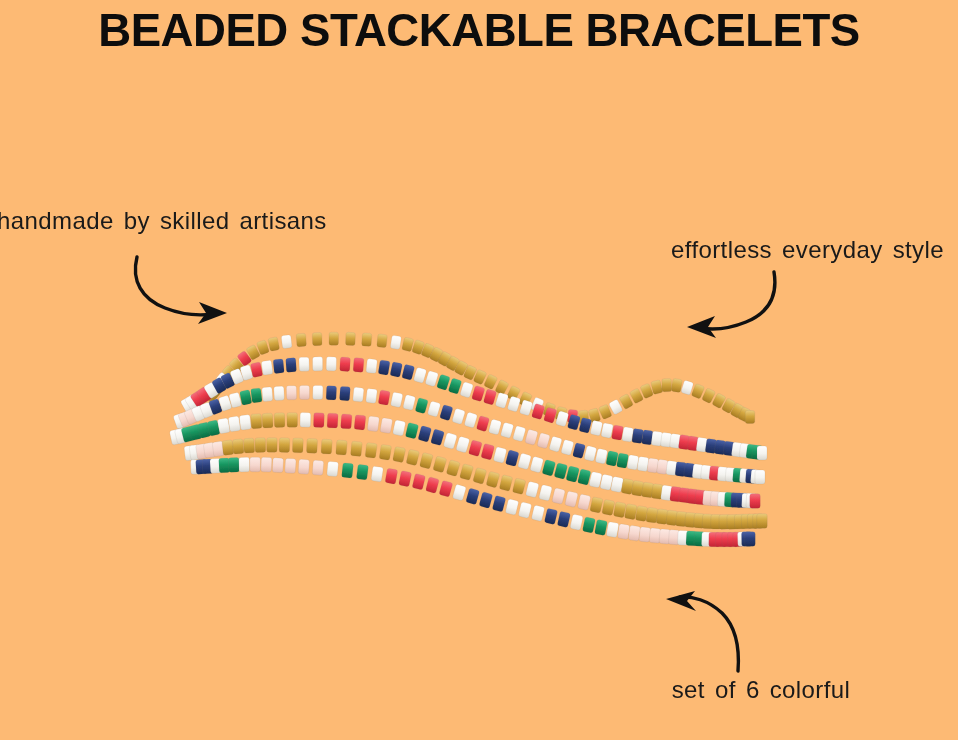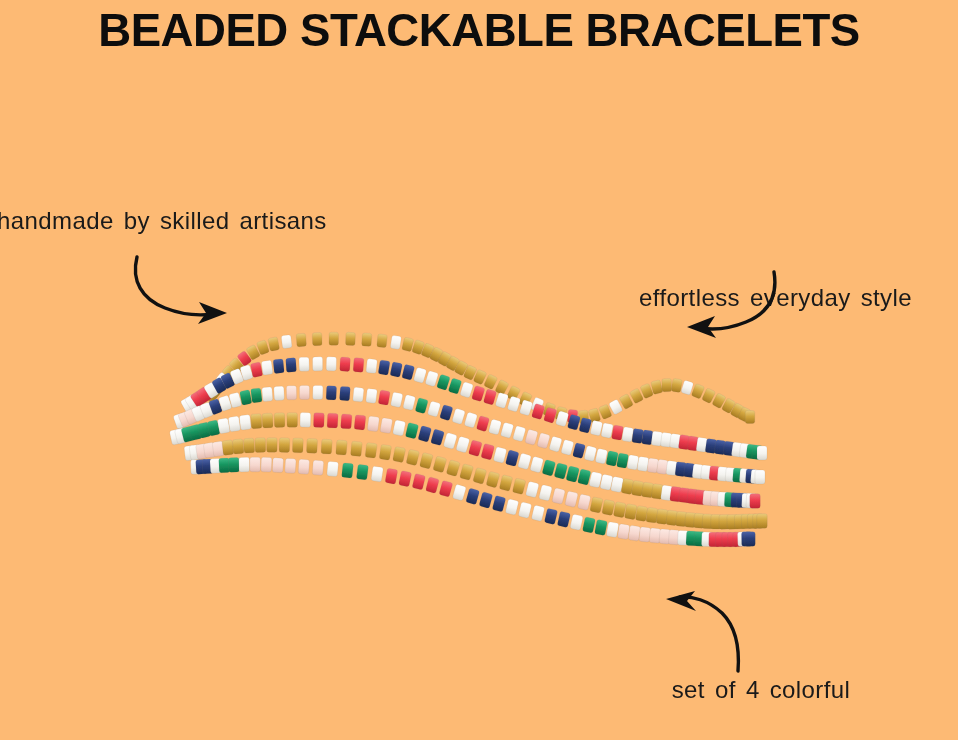--- a/index.html
+++ b/index.html
@@ -41,23 +41,22 @@
     letter-spacing: 0.4px;
     word-spacing: 3px;
     line-height: 31px;
     white-space: nowrap;
   }
   #callout-left {
     left: -3px;
     top: 205px;
   }
   #callout-right {
-    left: 639px;
+    left: 671px;
     top: 234px;
-    margin-top: 48px;
   }
   #callout-bottom {
     left: 661px;
     top: 674px;
     text-align: center;
     white-space: normal;
     width: 200px;
   }
   #callout-bottom .l2 {
     display: block;
@@ -465,21 +464,21 @@
           <rect x="-5.25" y="-7.25" width="10.50" height="14.50" rx="2.2" fill="url(#gNavy)" stroke="rgba(120,110,100,0.22)" stroke-width="0.5" transform="translate(600.00,214.00) rotate(0.0)"></rect>
         </g>
       </g>
   </svg>
 
   <div class="callout" id="callout-left">handmade by skilled artisans</div>
 
   <div class="callout" id="callout-right">effortless everyday style</div>
 
   <div class="callout" id="callout-bottom">
-    <span class="l1">set of 4 colorful</span>
+    <span class="l1">set of 6 colorful</span>
   </div>
 
   <svg class="arrow-layer" viewBox="0 0 958 740" xmlns="http://www.w3.org/2000/svg">
     <g>
       <path d="M137,257 C131,281 142,299 165,308 C183,315 199,316 213,314" fill="none" stroke="#111111" stroke-width="3.4" stroke-linecap="round"></path>
       <path d="M227,313 L199,302 L206,313 L198,324 Z" fill="#111111"></path>
     </g>
     <g>
       <path d="M774,272 C778,296 768,313 746,322 C729,329 713,330 700,328" fill="none" stroke="#111111" stroke-width="3.4" stroke-linecap="round"></path>
       <path d="M687,327 L715,316 L708,327 L716,338 Z" fill="#111111"></path>

